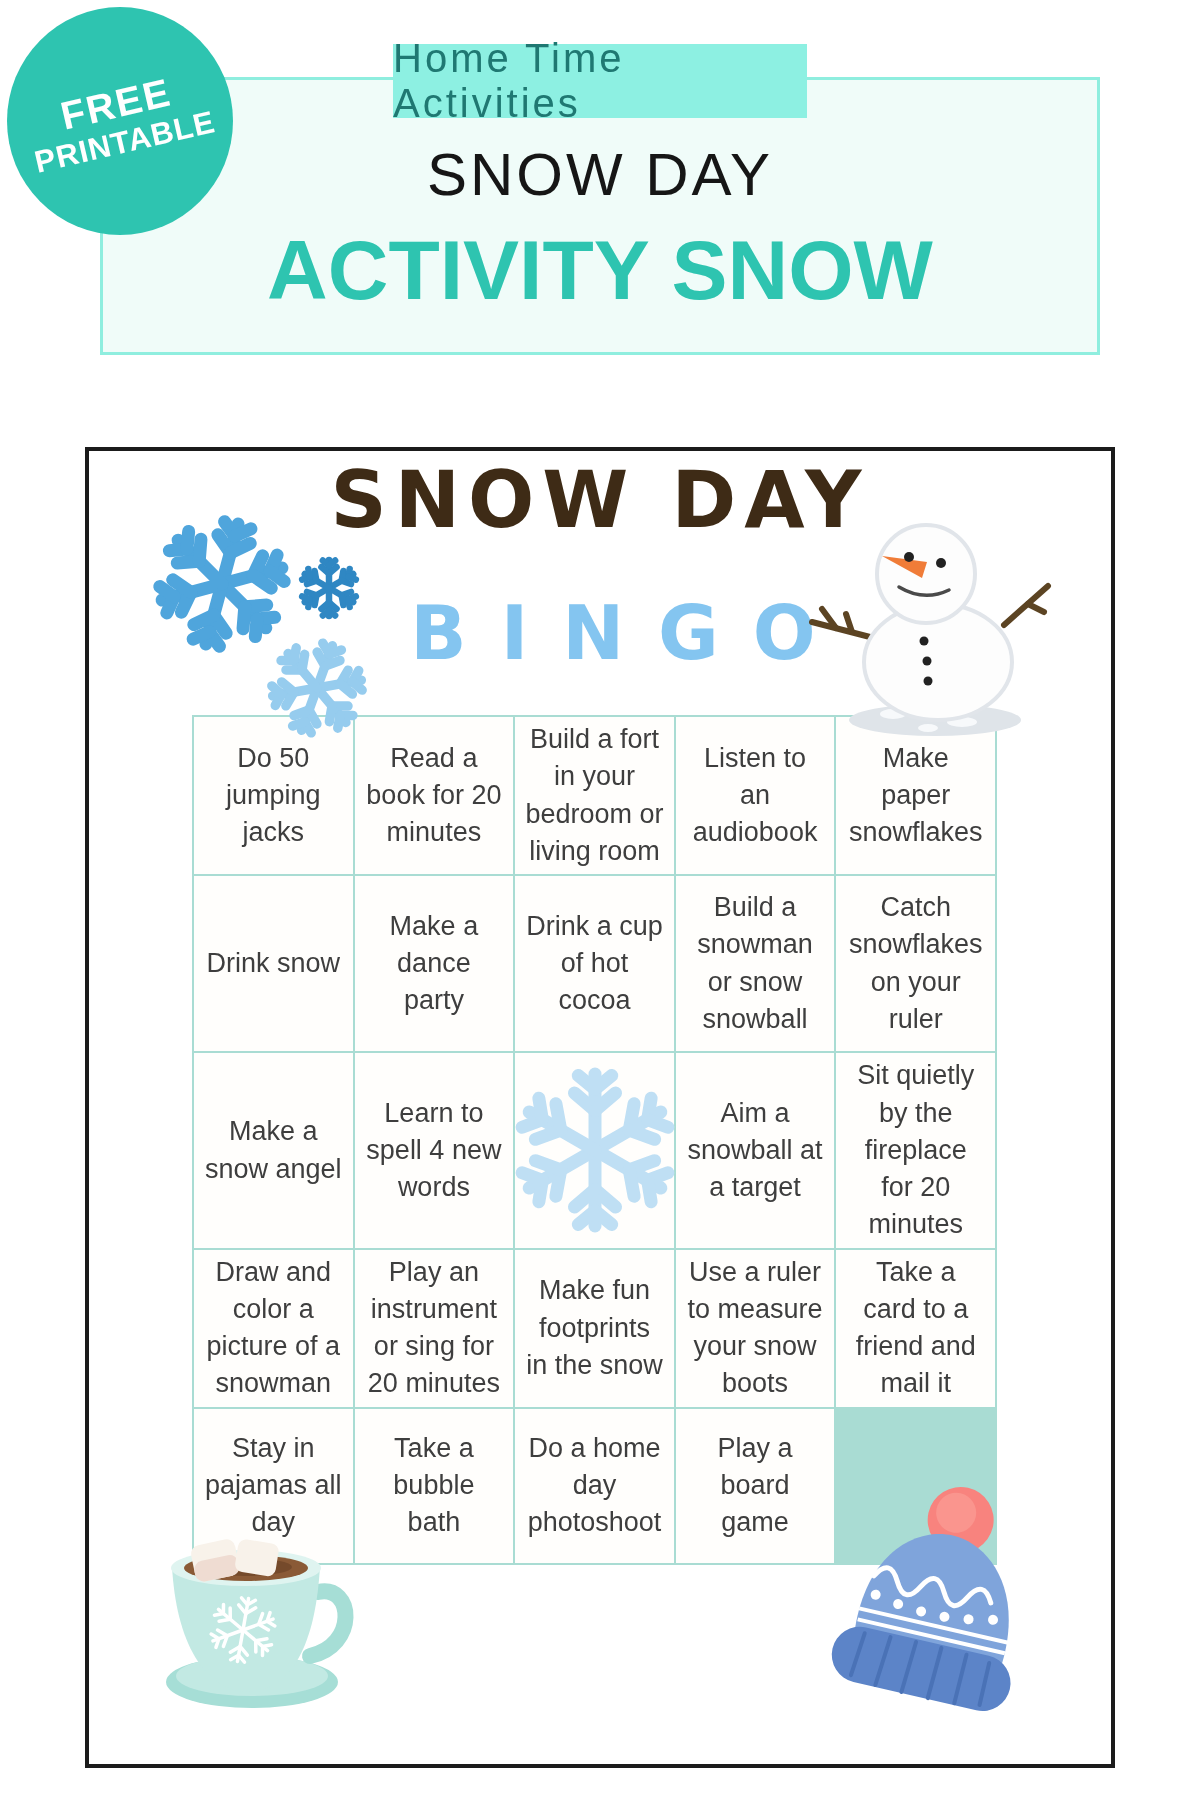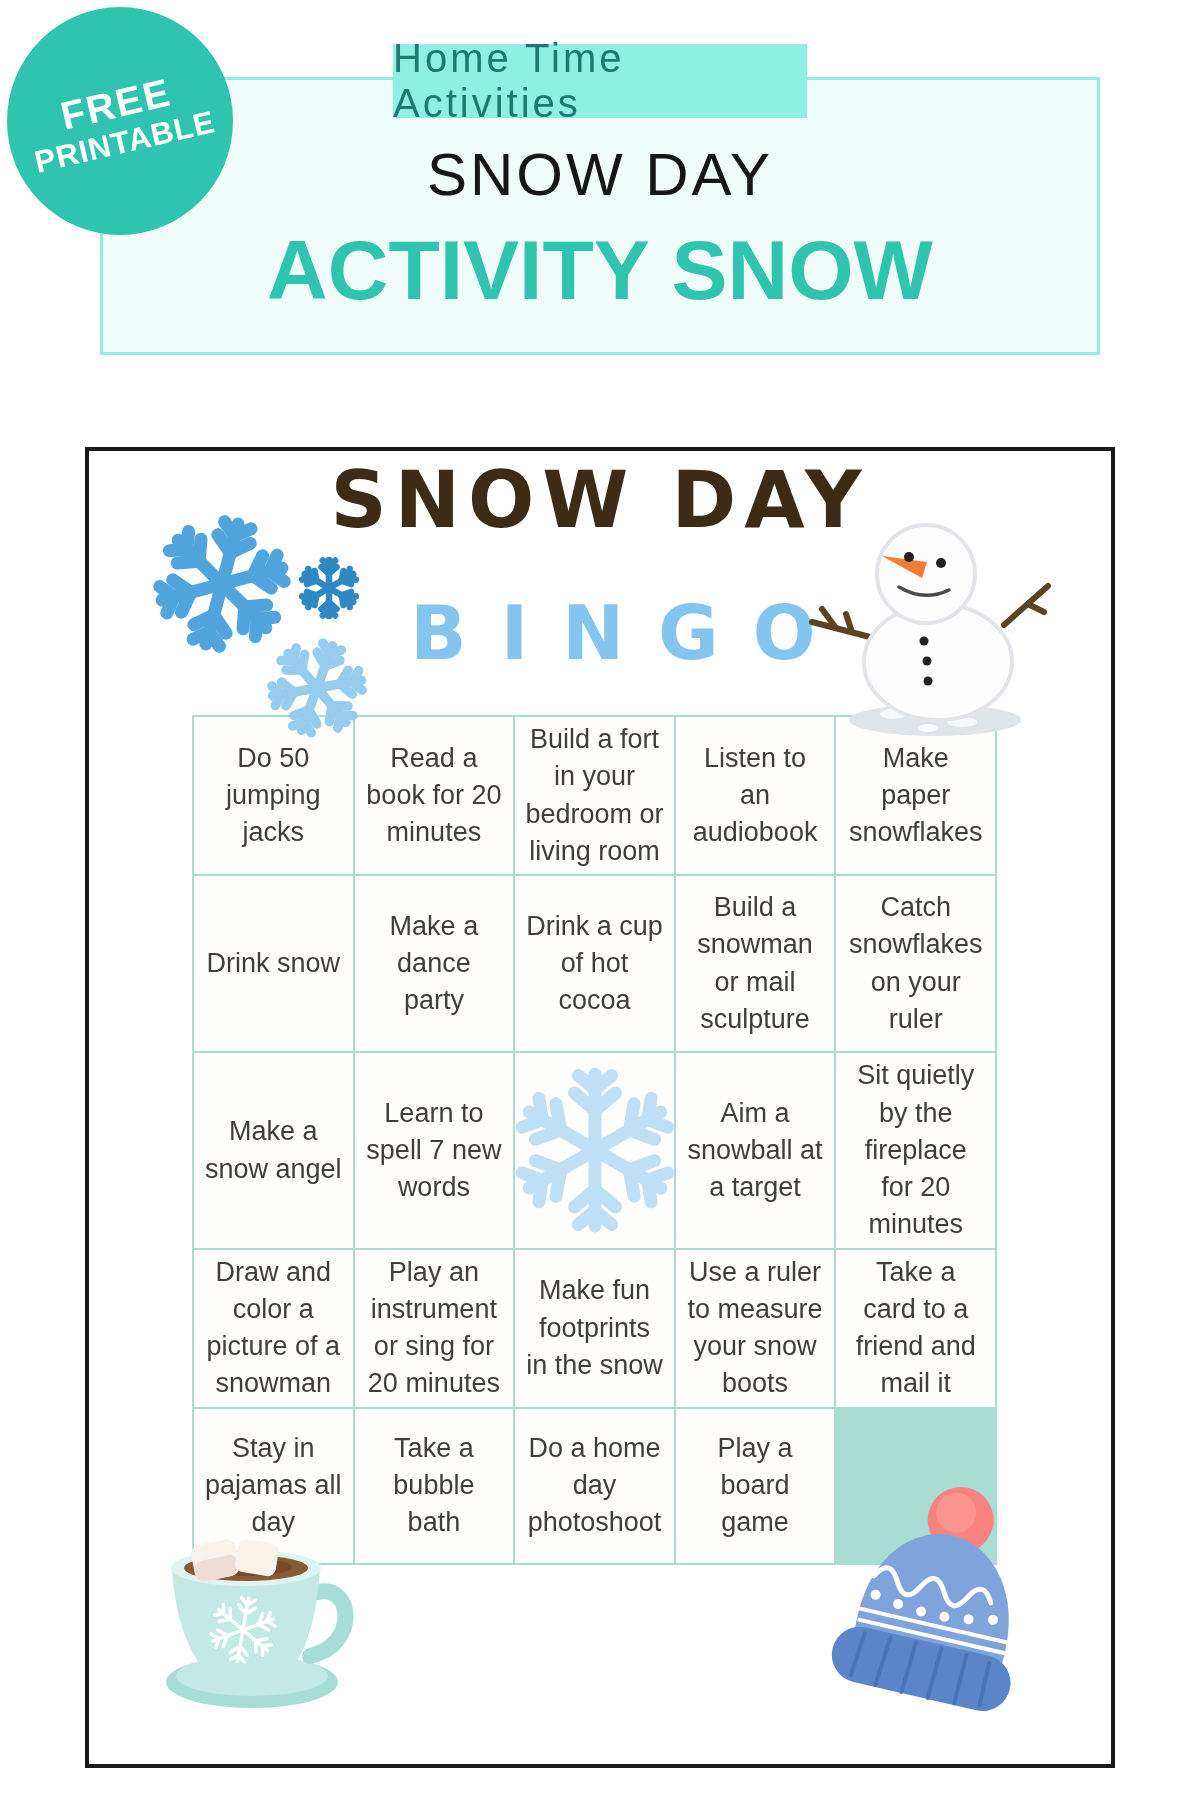--- a/index.html
+++ b/index.html
@@ -87,30 +87,30 @@
       <div class="cell">
         <span>Drink snow</span>
       </div>
       <div class="cell">
         <span>Make a dance party</span>
       </div>
       <div class="cell">
         <span>Drink a cup of hot cocoa</span>
       </div>
       <div class="cell">
-        <span>Build a snowman or mail sculpture</span>
+        <span>Build a snowman or snow snowball</span>
       </div>
       <div class="cell">
         <span>Catch snowflakes on your ruler</span>
       </div>
       <div class="cell">
         <span>Make a snow angel</span>
       </div>
       <div class="cell">
-        <span>Learn to spell 7 new words</span>
+        <span>Learn to spell 4 new words</span>
       </div>
       <div class="cell"></div>
       <div class="cell">
         <span>Aim a snowball at a target</span>
       </div>
       <div class="cell">
         <span>Sit quietly by the fireplace for 20 minutes</span>
       </div>
       <div class="cell">
         <span>Draw and color a picture of a snowman</span>

